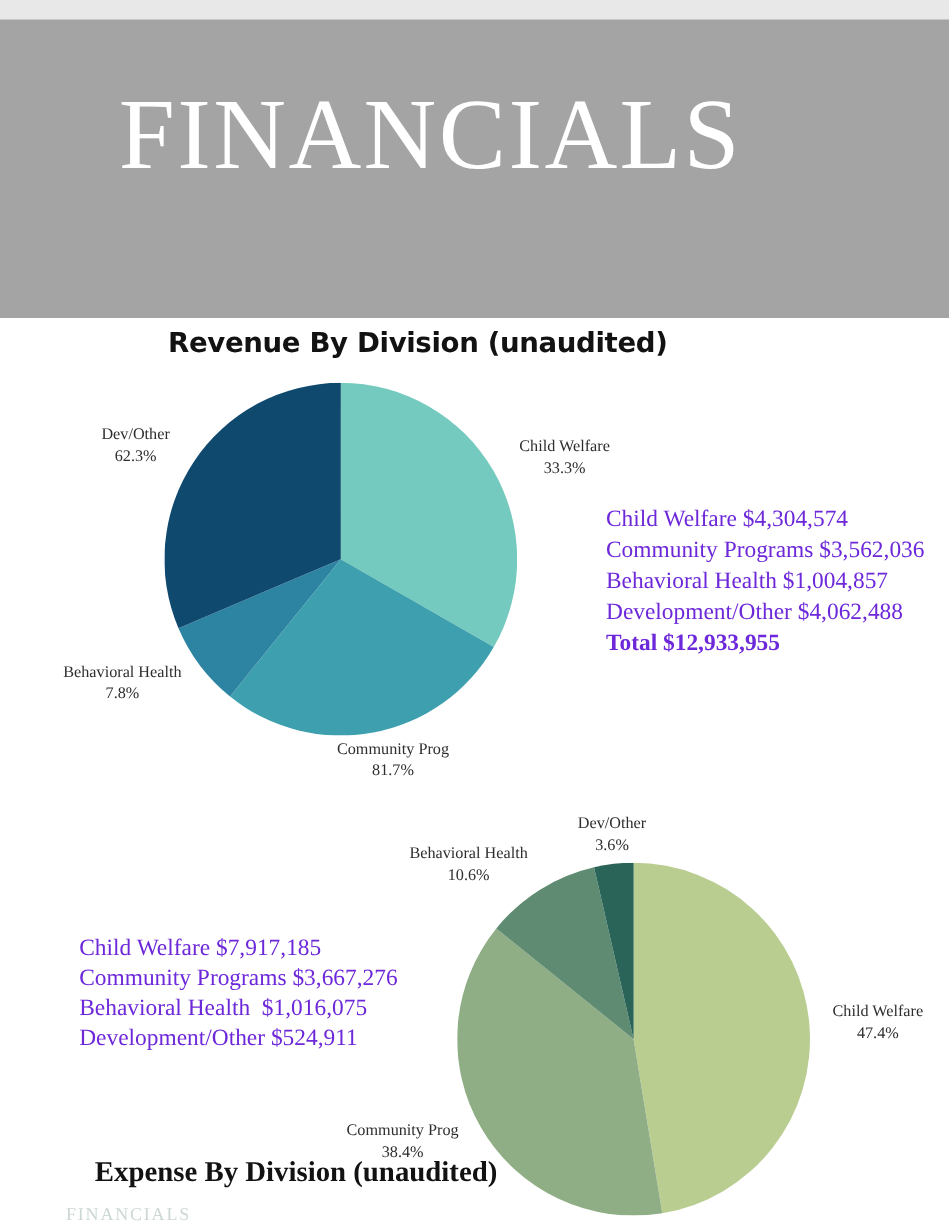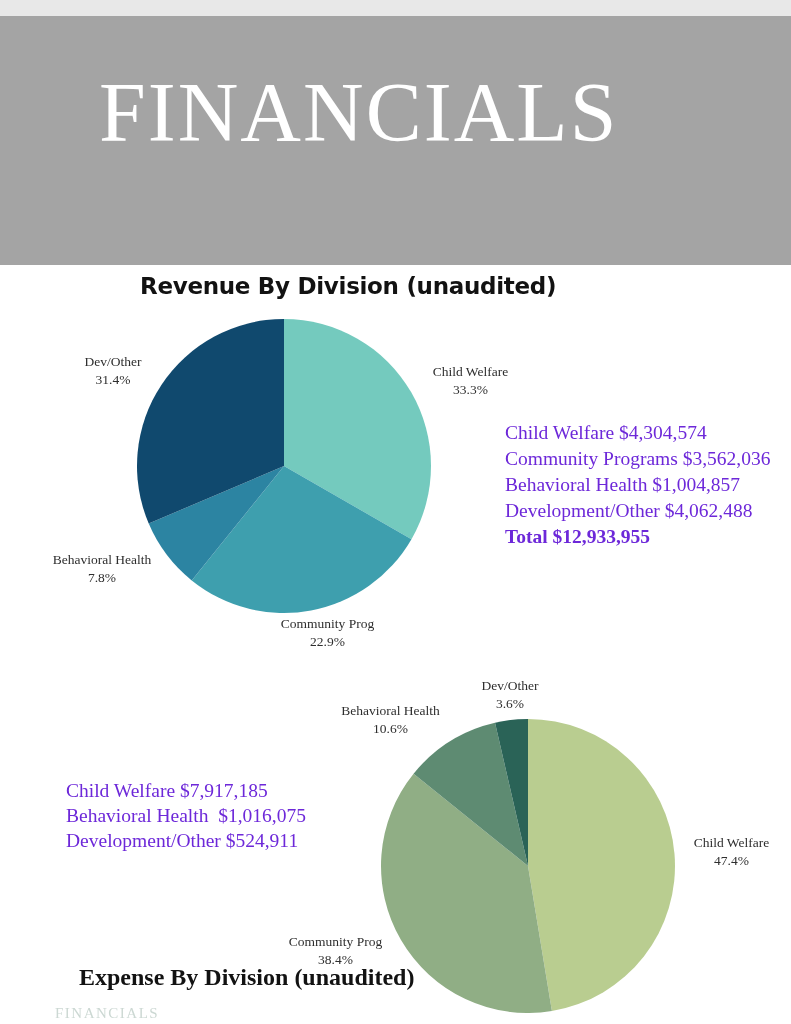--- a/index.html
+++ b/index.html
@@ -69,47 +69,48 @@
 
     <svg id="revenue-pie" class="pie" width="294" height="294" viewBox="0 0 294 294">
         <path d="M 147 147 L 147.00 0.00 A 147 147 0 0 1 274.46 220.23 Z" fill="#74cabe"></path>
         <path d="M 147 147 L 274.46 220.23 A 147 147 0 0 1 54.73 261.43 Z" fill="#3e9fae"></path>
         <path d="M 147 147 L 54.73 261.43 A 147 147 0 0 1 11.73 204.53 Z" fill="#2c84a2"></path>
         <path d="M 147 147 L 11.73 204.53 A 147 147 0 0 1 147.00 0.00 Z" fill="#10496e"></path>
       </svg>
 
     <div class="pie-label" style="left:53px;top:337px;width:120px;">
       <div>Dev/Other</div>
-      <div>31.4%</div>
+      <div>62.3%</div>
     </div>
     <div class="pie-label" style="left:408px;top:347px;width:125px;">
       <div>Child Welfare</div>
       <div>33.3%</div>
     </div>
     <div class="pie-label" style="left:31px;top:535px;width:142px;">
       <div>Behavioral Health</div>
       <div>7.8%</div>
     </div>
     <div class="pie-label" style="left:255px;top:599px;width:145px;">
       <div>Community Prog</div>
-      <div>22.9%</div>
+      <div>81.7%</div>
     </div>
 
     <div class="figures" id="revenue-figures">
       <p>Child Welfare $4,304,574</p>
       <p>Community Programs $3,562,036</p>
       <p>Behavioral Health $1,004,857</p>
       <p>Development/Other $4,062,488</p>
       <p class="total">Total $12,933,955</p>
     </div>
   </section>
 
   <section>
     <div class="figures" id="expense-figures">
       <p>Child Welfare $7,917,185</p>
+      <p>Community Programs $3,667,276</p>
       <p>Behavioral Health &nbsp;$1,016,075</p>
       <p>Development/Other $524,911</p>
     </div>
 
     <svg id="expense-pie" class="pie" width="294" height="294" viewBox="0 0 294 294">
         <path d="M 147 147 L 147.00 0.00 A 147 147 0 0 1 170.91 292.04 Z" fill="#b9cd90"></path>
         <path d="M 147 147 L 170.91 292.04 A 147 147 0 0 1 32.57 54.73 Z" fill="#90ae85"></path>
         <path d="M 147 147 L 32.57 54.73 A 147 147 0 0 1 114.03 3.74 Z" fill="#5e8b72"></path>
         <path d="M 147 147 L 114.03 3.74 A 147 147 0 0 1 147.00 0.00 Z" fill="#2a6357"></path>
       </svg>

